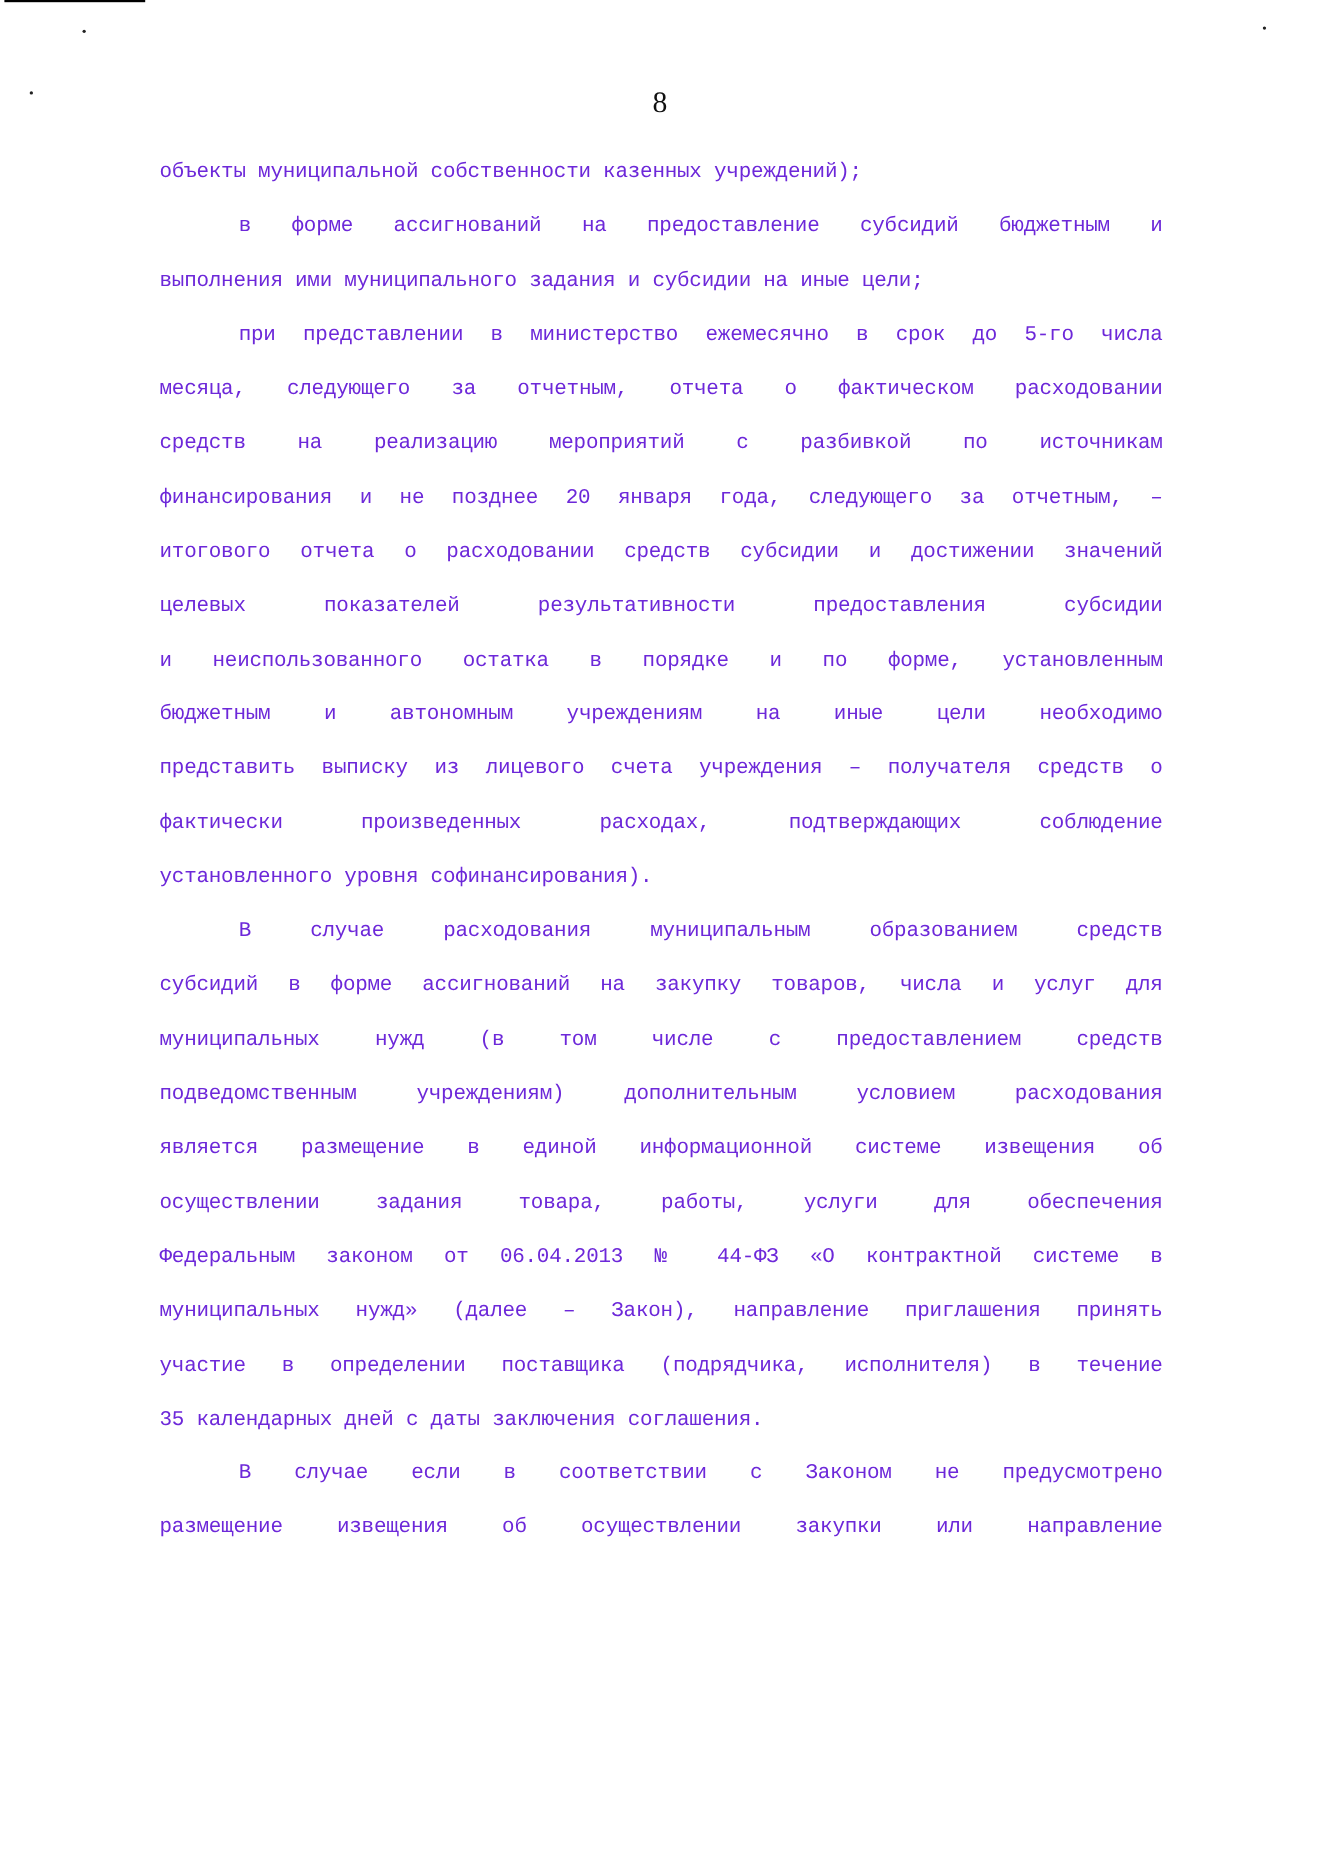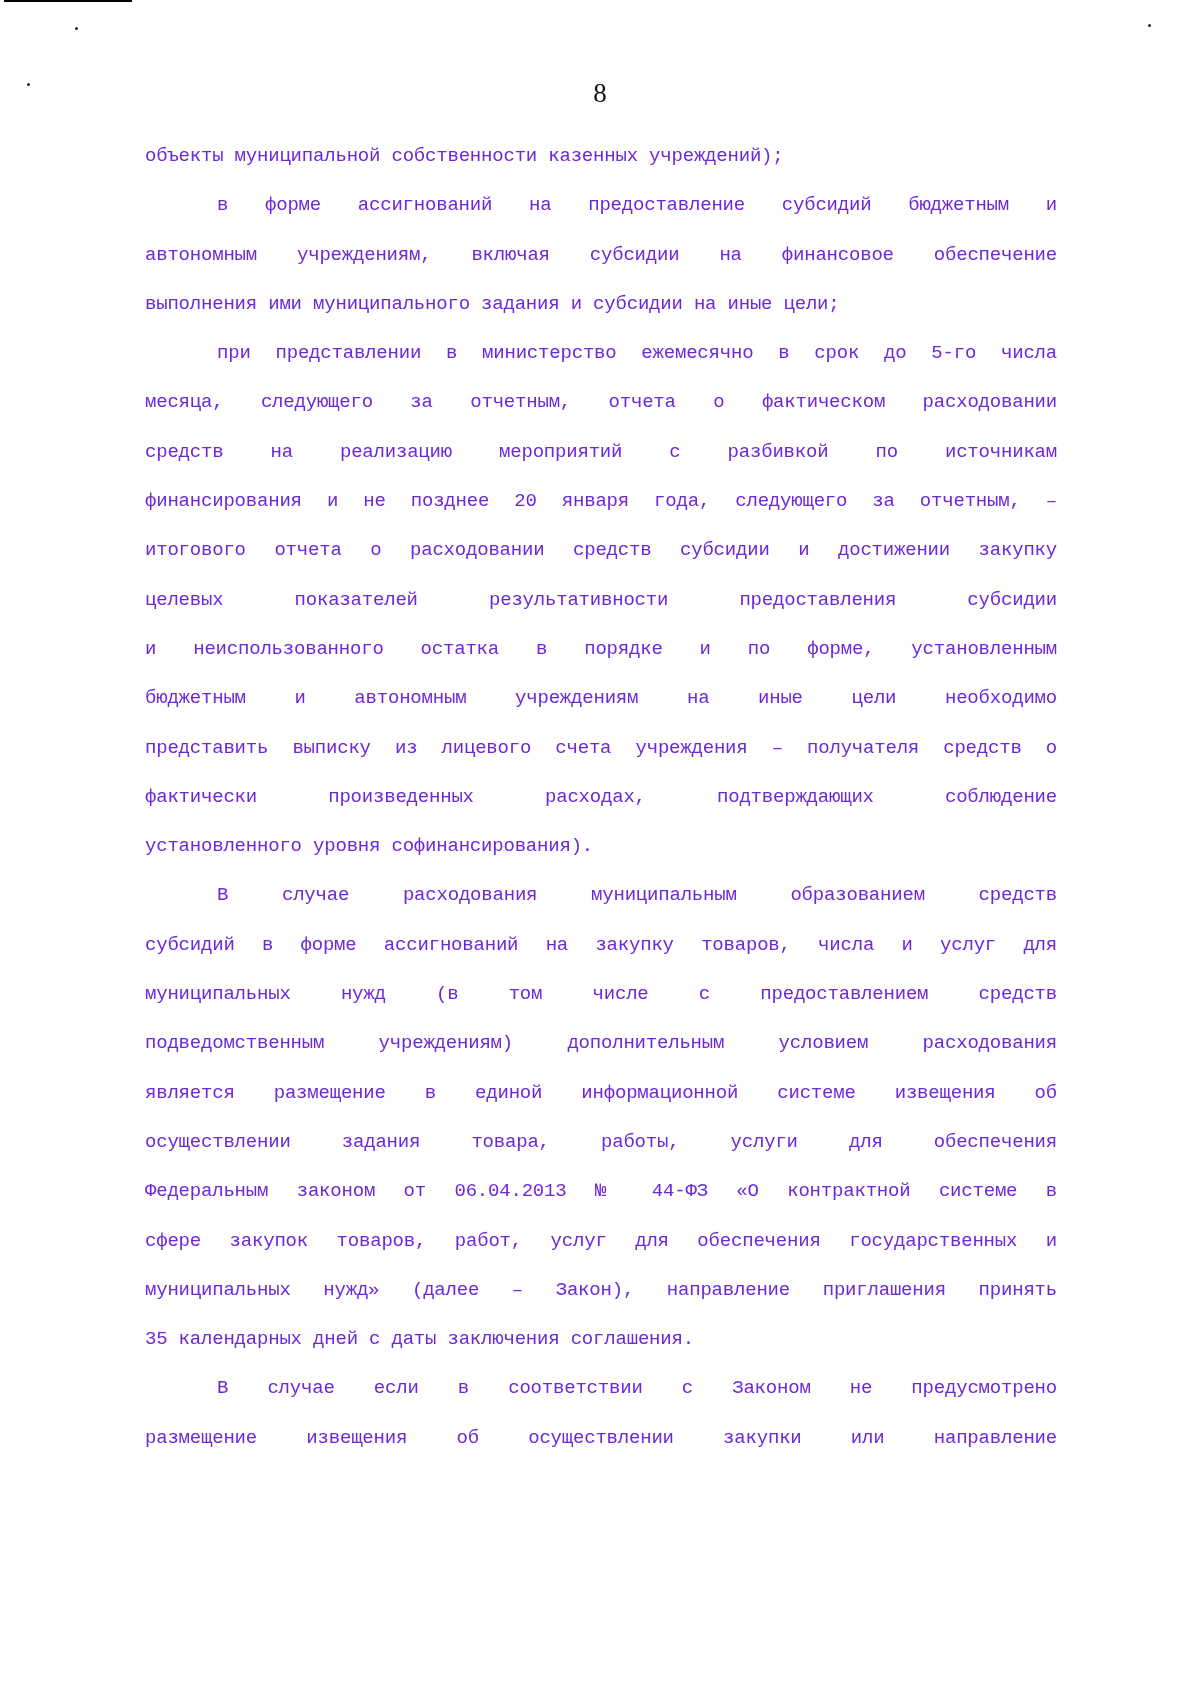--- a/index.html
+++ b/index.html
@@ -25,38 +25,37 @@
 <div class="topline"></div>
 <div class="speck" style="left:75px;top:27px"></div>
 <div class="speck" style="left:27px;top:83px"></div>
 <div class="speck" style="left:1148px;top:24px"></div>
 
 <div class="page-number">8</div>
 
 <div class="body-text" id="body-text">
     <span class="line">объекты муниципальной собственности казенных учреждений);</span>
     <span class="line j ind">в форме ассигнований на предоставление субсидий бюджетным и</span>
-    <span class="line j">автономным учреждениям, включая субсидии на финансовое обеспечение</span>
     <span class="line">выполнения ими муниципального задания и субсидии на иные цели;</span>
     <span class="line j ind">при представлении в министерство ежемесячно в срок до 5-го числа</span>
     <span class="line j">месяца, следующего за отчетным, отчета о фактическом расходовании</span>
     <span class="line j">средств на реализацию мероприятий с разбивкой по источникам</span>
     <span class="line j">финансирования и не позднее 20 января года, следующего за отчетным, –</span>
-    <span class="line j">итогового отчета о расходовании средств субсидии и достижении закупку</span>
+    <span class="line j">итогового отчета о расходовании средств субсидии и достижении значений</span>
     <span class="line j">целевых показателей результативности предоставления субсидии</span>
     <span class="line j">и неиспользованного остатка в порядке и по форме, установленным</span>
     <span class="line j">бюджетным и автономным учреждениям на иные цели необходимо</span>
     <span class="line j">представить выписку из лицевого счета учреждения – получателя средств о</span>
     <span class="line j">фактически произведенных расходах, подтверждающих соблюдение</span>
     <span class="line">установленного уровня софинансирования).</span>
     <span class="line j ind">В случае расходования муниципальным образованием средств</span>
     <span class="line j">субсидий в форме ассигнований на закупку товаров, числа и услуг для</span>
     <span class="line j">муниципальных нужд (в том числе с предоставлением средств</span>
     <span class="line j">подведомственным учреждениям) дополнительным условием расходования</span>
     <span class="line j">является размещение в единой информационной системе извещения об</span>
     <span class="line j">осуществлении задания товара, работы, услуги для обеспечения</span>
     <span class="line j">Федеральным законом от 06.04.2013 № 44-ФЗ «О контрактной системе в</span>
-    <span class="line j">сфере закупок товаров, работ, услуг для обеспечения государственных и</span>
     <span class="line j">муниципальных нужд» (далее – Закон), направление приглашения принять</span>
+    <span class="line j">участие в определении поставщика (подрядчика, исполнителя) в течение</span>
     <span class="line">35 календарных дней с даты заключения соглашения.</span>
     <span class="line j ind">В случае если в соответствии с Законом не предусмотрено</span>
     <span class="line j">размещение извещения об осуществлении закупки или направление</span>
   </div>
 
 </body></html>

